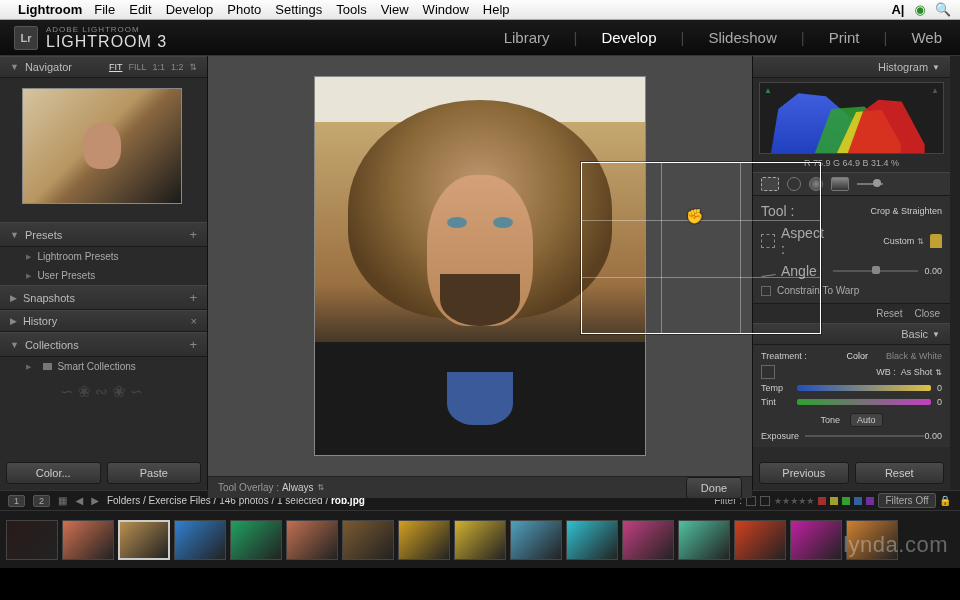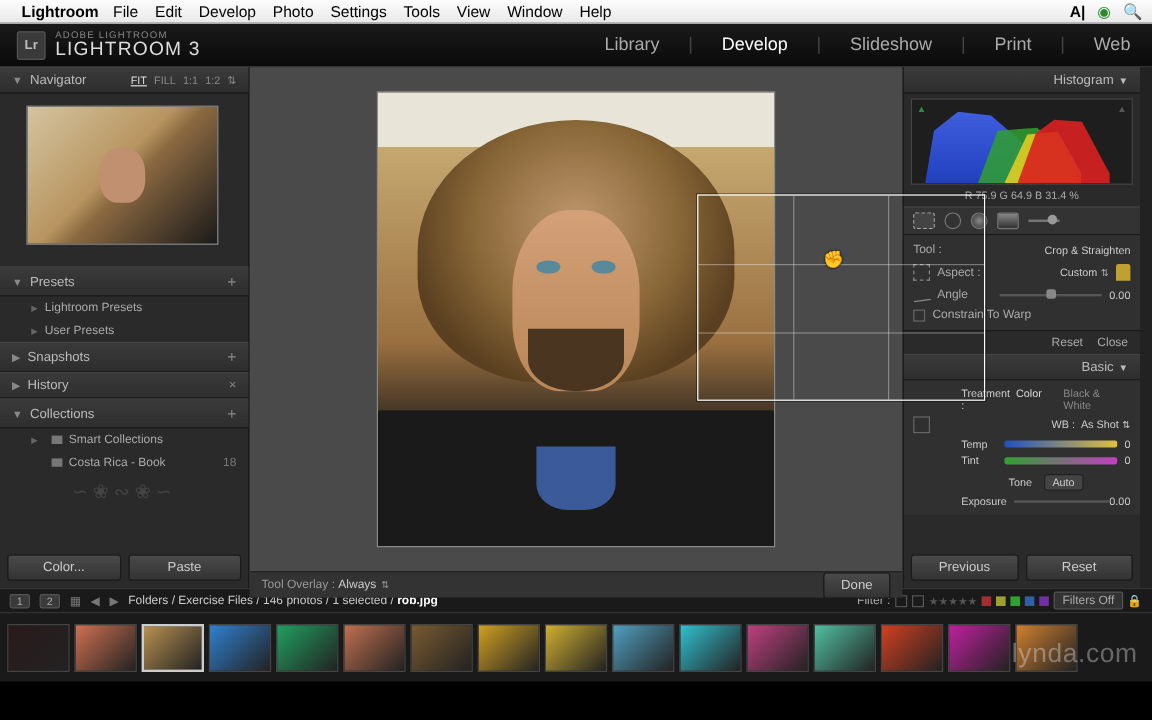--- a/index.html
+++ b/index.html
@@ -90,31 +90,31 @@
 
 .tool-strip { display: flex; align-items: center; gap: 8px; padding: 4px 8px; border-top: 1px solid #444; border-bottom: 1px solid #1a1a1a; background: #333; }
 .tool-strip .tool-ico { width: 18px; height: 14px; border: 1px solid #777; border-radius: 2px; }
 .tool-strip .tool-ico.selected { border: 1px dashed #aaa; background: #444; }
 .tool-strip .circle { border-radius: 50%; width: 14px; height: 14px; }
 .tool-strip .slider-ico { width: 26px; height: 2px; background: #777; position: relative; }
 .tool-strip .slider-ico::after { content: ""; position: absolute; left: 60%; top: -4px; width: 8px; height: 8px; background: #999; border-radius: 50%; }
 
 .tool-panel { padding: 4px 8px; background: #303030; }
 .tool-panel .row { display: flex; align-items: center; padding: 3px 0; color: #aaa; }
-.tool-panel .row .label { flex: 0 0 46px; font-size: 10px; }
+.tool-panel .row .label { flex: 0 0 46px; font-size: 14px; }
 .tool-panel .row .val { margin-left: auto; font-size: 9px; color: #ccc; }
 .tool-panel .lock { width: 12px; height: 14px; background: #c0a030; border-radius: 2px 2px 0 0; margin-left: 6px; }
 .tool-panel .slider-track { flex: 1; height: 2px; background: #555; position: relative; margin: 0 6px; }
 .tool-panel .slider-track::after { content: ""; position: absolute; left: 50%; top: -4px; width: 8px; height: 8px; background: #888; border-radius: 2px; transform: translateX(-50%); }
 .tool-panel .checkbox { width: 10px; height: 10px; border: 1px solid #666; margin-right: 6px; }
 
 .panel-footer { display: flex; justify-content: flex-end; gap: 12px; padding: 4px 10px; font-size: 10px; color: #aaa; border-top: 1px solid #1a1a1a; }
 
 .basic-panel { padding: 4px 8px; background: #303030; font-size: 9px; }
-.basic-panel .row { display: flex; align-items: center; padding: 2px 0; margin-left: 40px; }
+.basic-panel .row { display: flex; align-items: center; padding: 2px 0; }
 .basic-panel .seg { margin-left: auto; display: flex; gap: 18px; }
 .basic-panel .seg span { color: #888; }
 .basic-panel .seg span.active { color: #ddd; }
 .basic-panel .wb-row { display: flex; align-items: center; padding: 2px 0; }
 .basic-panel .dropper { width: 14px; height: 14px; border: 1px solid #666; margin-right: 8px; }
 .basic-panel .grad-track { flex: 1; height: 6px; margin: 0 6px; border-radius: 2px; }
 .basic-panel .grad-temp { background: linear-gradient(to right, #2050c0, #e0c040); }
 .basic-panel .grad-tint { background: linear-gradient(to right, #30a030, #c040c0); }
 .basic-panel .auto-btn { background: #444; border: 1px solid #222; padding: 1px 6px; border-radius: 3px; color: #ccc; }
 
@@ -228,26 +228,20 @@
     </div>
     <div class="panel-header">
       <span class="tri down"></span>
       <span>Collections</span>
       <span class="plus-btn">+</span>
     </div>
     <div class="sub-item">
         <span class="tri-r">▶</span>
         <span class="folder-ico"></span>
         <span>Smart Collections</span>
-      </div>
-    <div class="sub-item">
-        <span class="tri-r" style="visibility:hidden">▶</span>
-        <span class="folder-ico"></span>
-        <span>Costa Rica - Book</span>
-        <span class="count">18</span>
       </div>
 
     <div class="ornament">∽❀∾❀∽</div>
 
     <div class="left-buttons">
       <div class="btn">Color...</div>
       <div class="btn">Paste</div>
     </div>
   </div>
 

